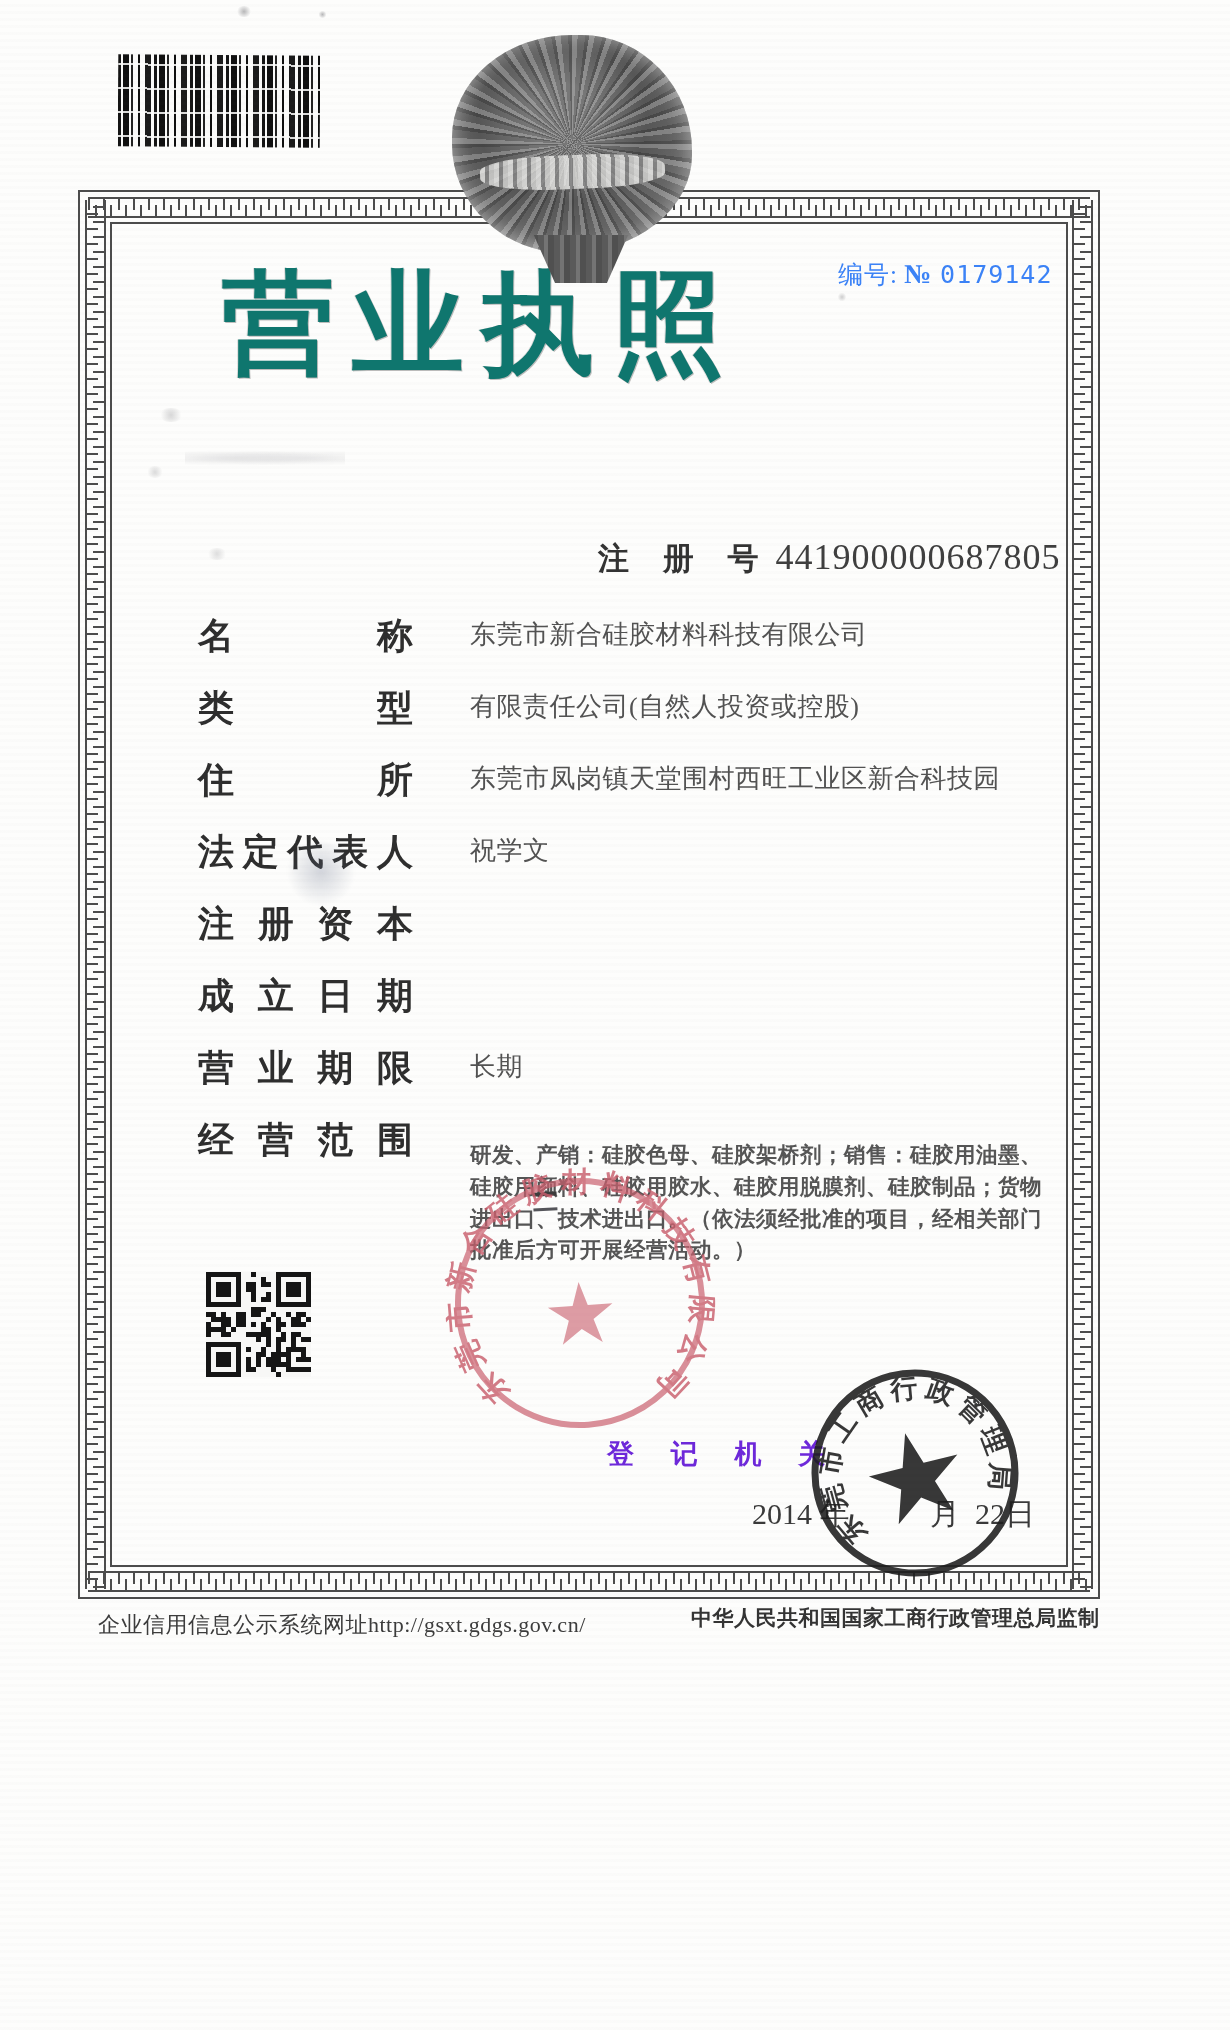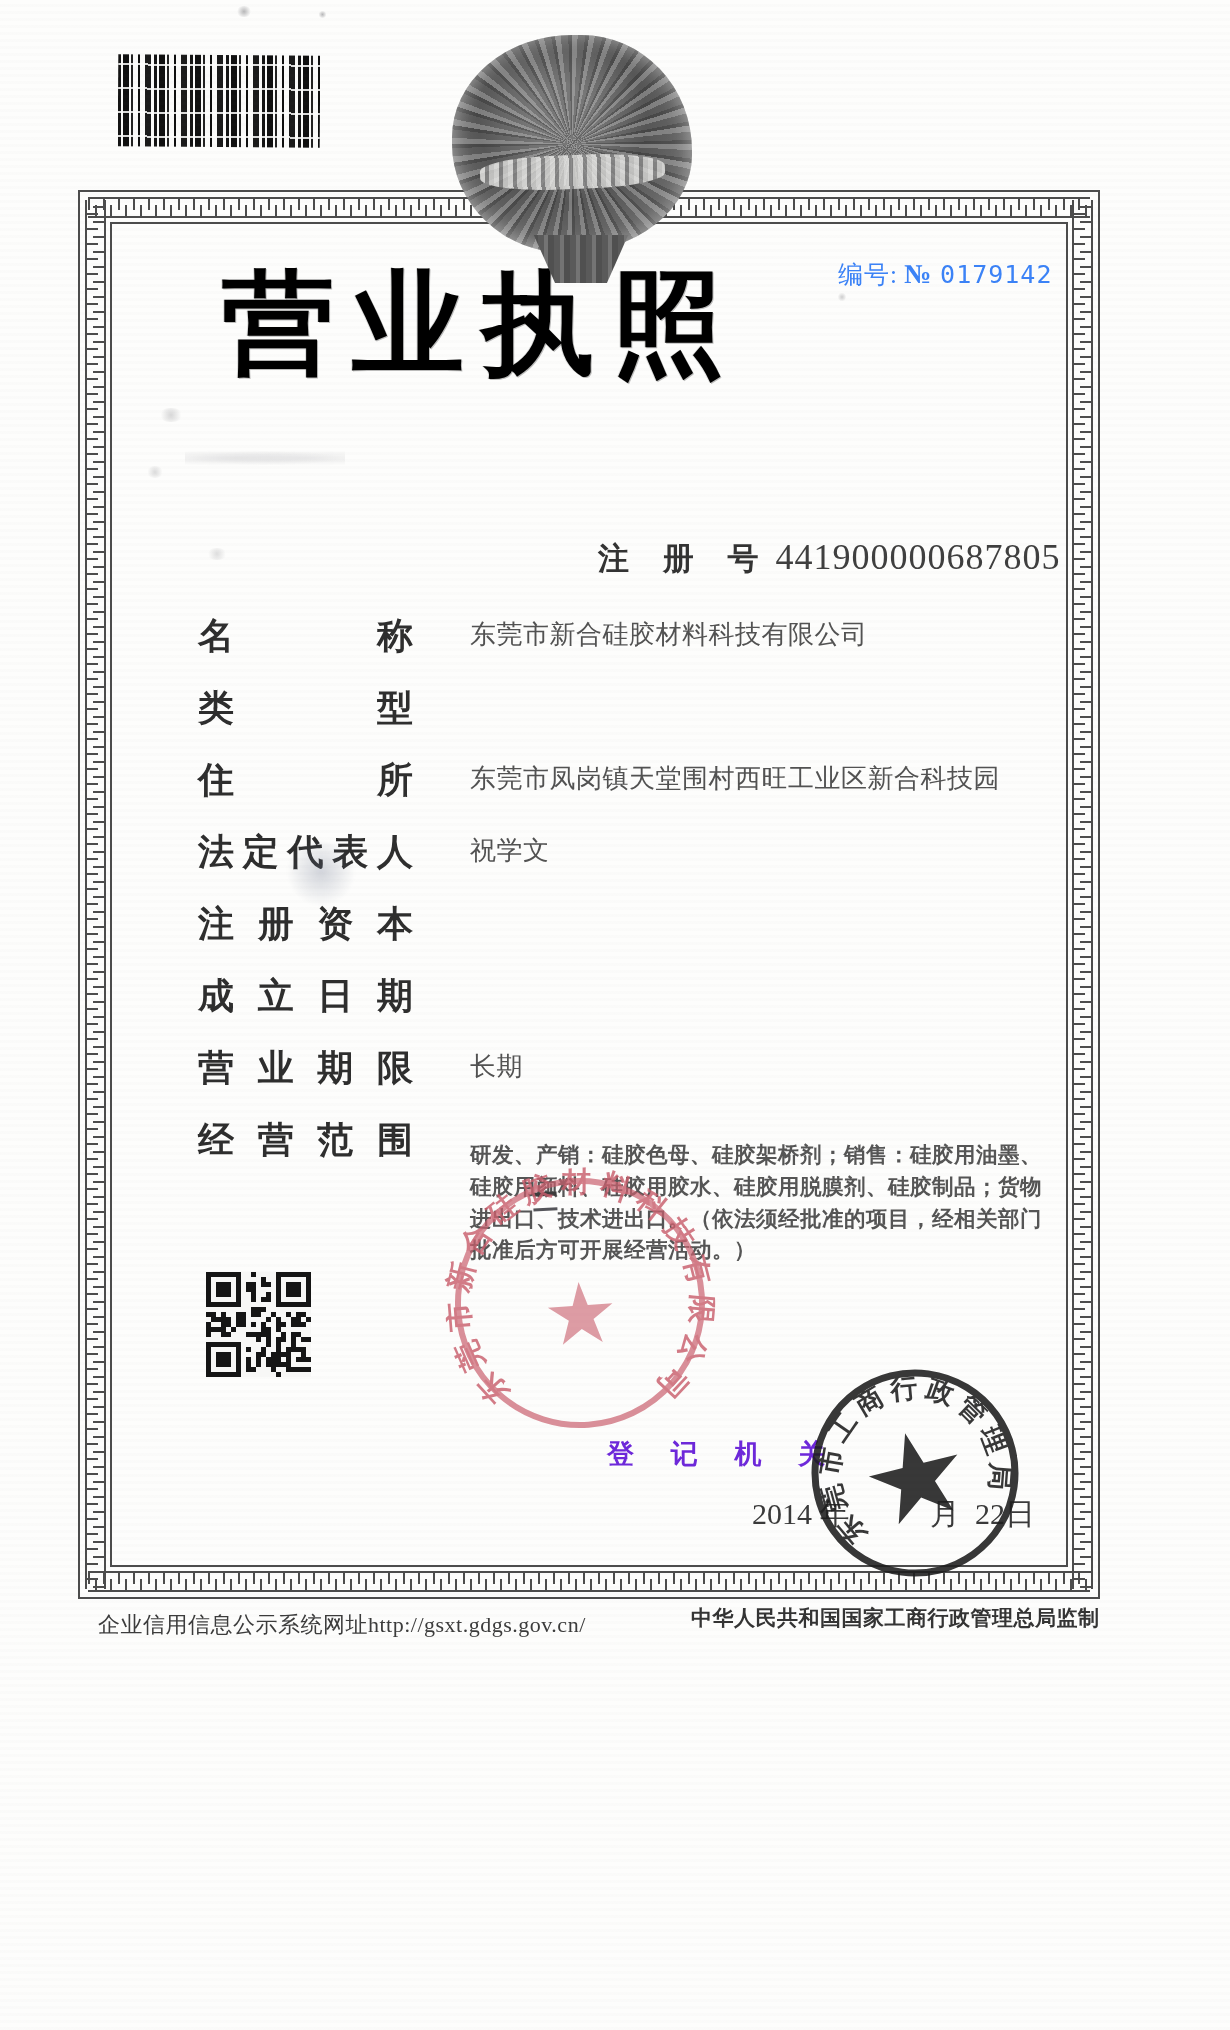--- a/index.html
+++ b/index.html
@@ -44,21 +44,21 @@
                      repeating-linear-gradient(0deg,transparent 0 7px,#4c4c4c 7px 9px,transparent 9px 15px);
     background-size:62% 15px,62% 15px;background-position:0 0,100% 0;background-repeat:repeat-y,repeat-y;}
   .mb.v.left{left:5px}.mb.v.right{right:5px}
 
   
   .serial{position:absolute;left:838px;top:258px;z-index:2;font-size:25px;letter-spacing:1px;color:#3b82f6;}
   .serial .no{font-weight:bold;font-size:27px;margin-left:6px;}
   .serial .digits{font-family:"DejaVu Sans Mono",monospace;font-size:25px;margin-left:8px;letter-spacing:1px;}
   .title{position:absolute;left:222px;top:262px;width:520px;z-index:2;
     font-family:"DejaVu Sans",sans-serif;font-weight:900;font-size:112px;line-height:1.1;
-    letter-spacing:18px;color:#000000;text-shadow:1px 1px 0 rgba(70,70,70,.35), -1px 0 0 rgba(90,90,90,.2);}
+    letter-spacing:18px;color:#0f766e;text-shadow:1px 1px 0 rgba(70,70,70,.35), -1px 0 0 rgba(90,90,90,.2);}
   .regline{position:absolute;left:598px;top:536px;z-index:2;white-space:nowrap;}
   .regline .lab{font-size:31px;font-weight:bold;letter-spacing:13px;color:#333;}
   .regline .num{font-size:36px;color:#3f3f3f;letter-spacing:1px;}
 
   
   .fields{position:absolute;left:198px;top:612px;width:850px;z-index:2;}
   .row{position:absolute;left:0;width:100%;}
   .row:nth-child(1){top:0}.row:nth-child(2){top:72px}.row:nth-child(3){top:144px}
   .row:nth-child(4){top:216px}.row:nth-child(5){top:288px}.row:nth-child(6){top:360px}
   .row:nth-child(7){top:432px}.row:nth-child(8){top:504px}
@@ -136,20 +136,21 @@
           <span>名</span>
           <span>称</span>
         </div>
       <div class="value">东莞市新合硅胶材料科技有限公司</div>
     </div>
     <div class="row">
       <div class="label">
           <span>类</span>
           <span>型</span>
         </div>
+      <div class="value">有限责任公司(自然人投资或控股)</div>
     </div>
     <div class="row">
       <div class="label">
           <span>住</span>
           <span>所</span>
         </div>
       <div class="value">东莞市凤岗镇天堂围村西旺工业区新合科技园</div>
     </div>
     <div class="row">
       <div class="label">

